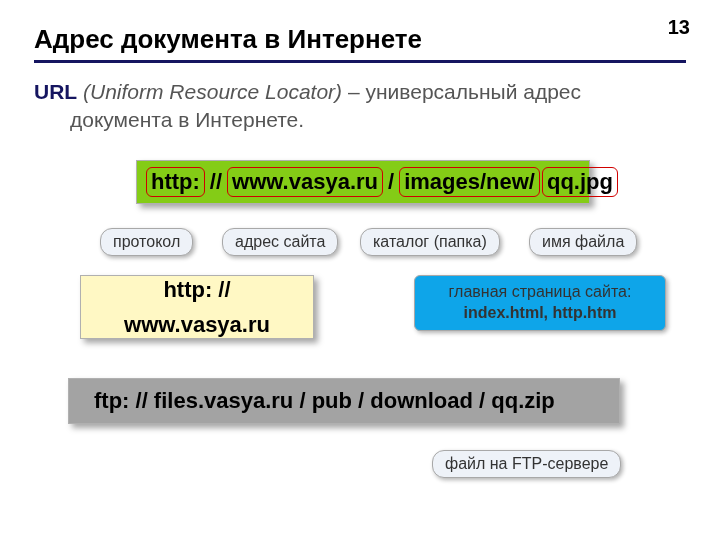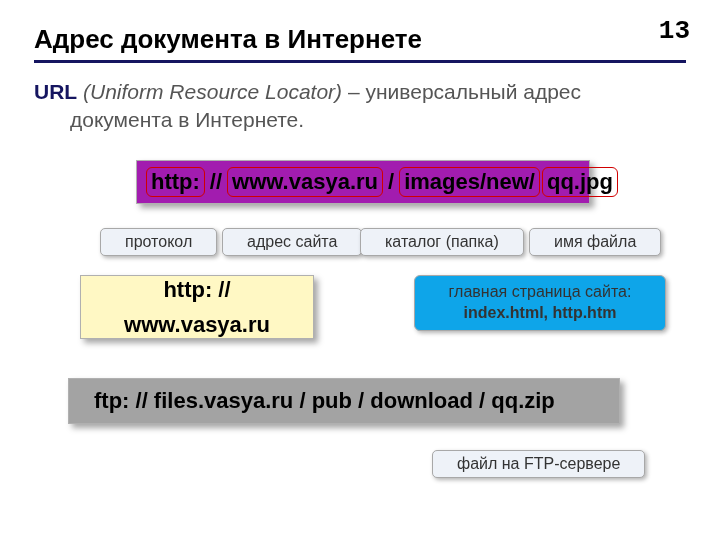--- a/index.html
+++ b/index.html
@@ -5,21 +5,21 @@
   html, body {
     margin: 0; padding: 0;
     width: 720px; height: 540px;
     background: #fff;
     font-family: Arial, Helvetica, sans-serif;
     color: #000;
   }
   .page { position: relative; width: 720px; height: 540px; }
   .page-number {
     position: absolute; top: 16px; right: 30px;
-    font-size: 26px; font-weight: bold; font-family: Liberation Mono, monospace;
+    font-size: 20px; font-weight: bold;
   }
   .title {
     position: absolute; top: 24px; left: 34px;
     font-size: 26px; font-weight: bold;
   }
   .underline {
     position: absolute; top: 60px; left: 34px;
     width: 652px; height: 3px; background: #151560;
   }
   .intro {
@@ -27,45 +27,45 @@
     font-size: 21px; line-height: 1.35;
     color: #555;
   }
   .intro .url { color: #151560; font-weight: bold; margin-top: 40px; }
   .intro .expand { font-style: italic; color: #555; text-align: center; }
   .intro .indent { margin-left: 36px; display: block; }
 
   .urlbox {
     position: absolute; top: 160px; left: 136px;
     width: 454px; height: 44px;
-    background: #a21caf;
+    background: #84cc16;
     border: 1px solid #b0b0b0;
     box-shadow: 4px 4px 6px rgba(0,0,0,0.35);
     font-size: 22px; font-weight: bold;
     white-space: nowrap;
     display: flex; align-items: center;
     padding: 14px 8px;
     box-sizing: border-box;
   }
   .urlbox .part {
     border: 1.5px solid #d00000;
     border-radius: 6px;
     padding: 1px 4px;
     margin: 0 1px;
   }
   .urlbox .slash { margin: 0 4px; }
 
   .tag {
     position: absolute;
     background: #eef2f8;
     border: 1px solid #a8a8a8;
-    border-radius: 5px;
+    border-radius: 12px;
     box-shadow: 2px 2px 4px rgba(0,0,0,0.3);
     font-size: 16px;
-    padding: 4px 24px;
+    padding: 4px 12px;
     color: #333;
   }
   .tag1 { top: 228px; left: 100px; }
   .tag2 { top: 228px; left: 222px; }
   .tag3 { top: 228px; left: 360px; }
   .tag4 { top: 228px; left: 529px; }
 
   .box2 {
     position: absolute; top: 275px; left: 80px;
     width: 232px; height: 62px;

